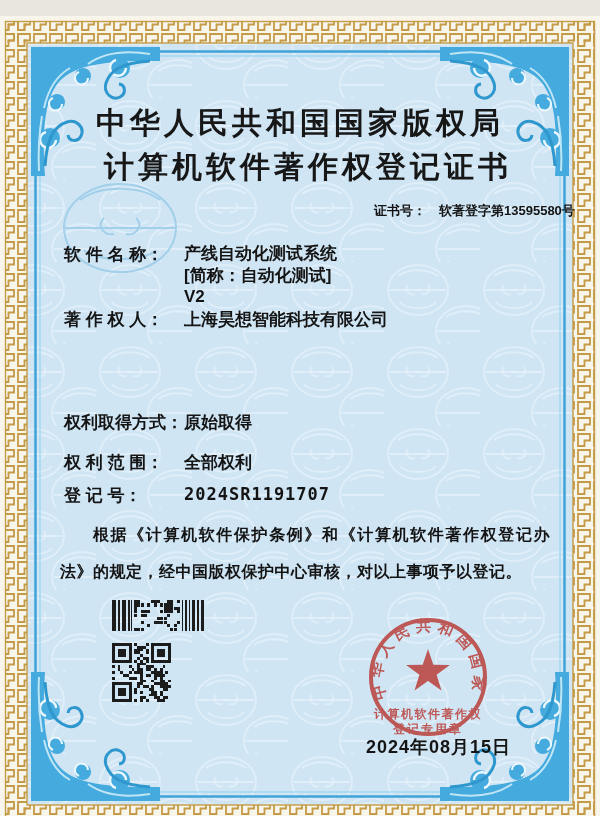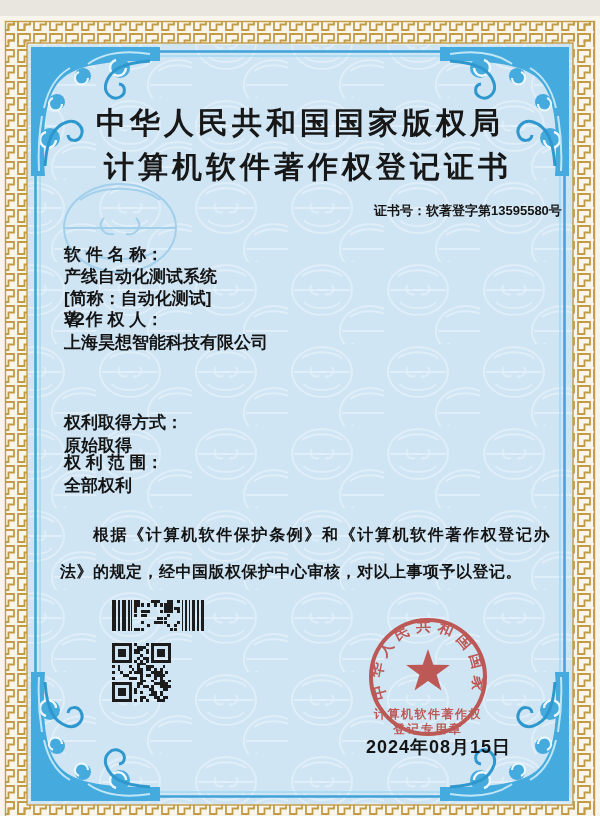--- a/index.html
+++ b/index.html
@@ -11,22 +11,22 @@
   }
   .deco-layer{position:absolute;left:0;top:0;width:600px;height:816px;}
   .abs{position:absolute;}
   .title{
     left:0;width:600px;text-align:center;font-weight:700;
     font-family:"Liberation Serif","DejaVu Serif",serif;
     font-size:30px;letter-spacing:4px;line-height:1;color:#171717;
   }
   .title-authority{top:92px;}
   .title-doc{top:136px;padding-left:8px;}
-  .certno-row{top:186px;left:374px;font-size:13px;font-weight:700;display:flex;white-space:nowrap;}
-  .field-row{left:64px;display:flex;font-size:17px;font-weight:700;white-space:nowrap;flex-direction:column;}
+  .certno-row{top:186px;left:374px;font-size:13px;font-weight:700;display:flex;gap:13px;white-space:nowrap;}
+  .field-row{left:64px;display:flex;font-size:17px;font-weight:700;white-space:nowrap;}
   .field-label{width:120px;flex:none;}
   .field-value{}
   .value-multiline span{display:block;line-height:21.5px;}
   .mono{font-family:"DejaVu Sans Mono","Liberation Mono",monospace;letter-spacing:1px;}
   .statement{
     top:500px;left:60px;width:490px;font-size:16px;font-weight:700;
     line-height:37px;text-indent:33px;letter-spacing:0.5px;text-align:justify;
   }
   .barcode-box{top:584px;left:112px;width:92px;height:31px;}
   .qrcode-box{top:627px;left:112px;width:59px;height:59px;}
@@ -126,20 +126,24 @@
   <div class="abs field-row" style="top:435px">
     <span class="field-label">权 利 范 围：</span>
     <span class="field-value">全部权利</span>
   </div>
 
   <div class="abs field-row" style="top:395px">
     <span class="field-label">权利取得方式：</span>
     <span class="field-value">原始取得</span>
   </div>
 
+  <div class="abs field-row" style="top:468px">
+    <span class="field-label">登  记  号：</span>
+    <span class="field-value mono">2024SR1191707</span>
+  </div>
 
   <div class="abs statement">根据《计算机软件保护条例》和《计算机软件著作权登记办法》的规定，经中国版权保护中心审核，对以上事项予以登记。</div>
 
   <svg id="barcode" class="abs barcode-box" viewBox="0 0 92 31" shape-rendering="crispEdges">
       <rect x="0" y="0" width="4" height="31" fill="#1c1c1c"></rect>
       <rect x="6" y="0" width="2" height="31" fill="#1c1c1c"></rect>
       <rect x="10" y="0" width="4" height="31" fill="#1c1c1c"></rect>
       <rect x="16" y="0" width="2" height="31" fill="#1c1c1c"></rect>
       <rect x="19" y="0" width="1" height="31" fill="#1c1c1c"></rect>
       <rect x="70" y="0" width="1" height="31" fill="#1c1c1c"></rect>

